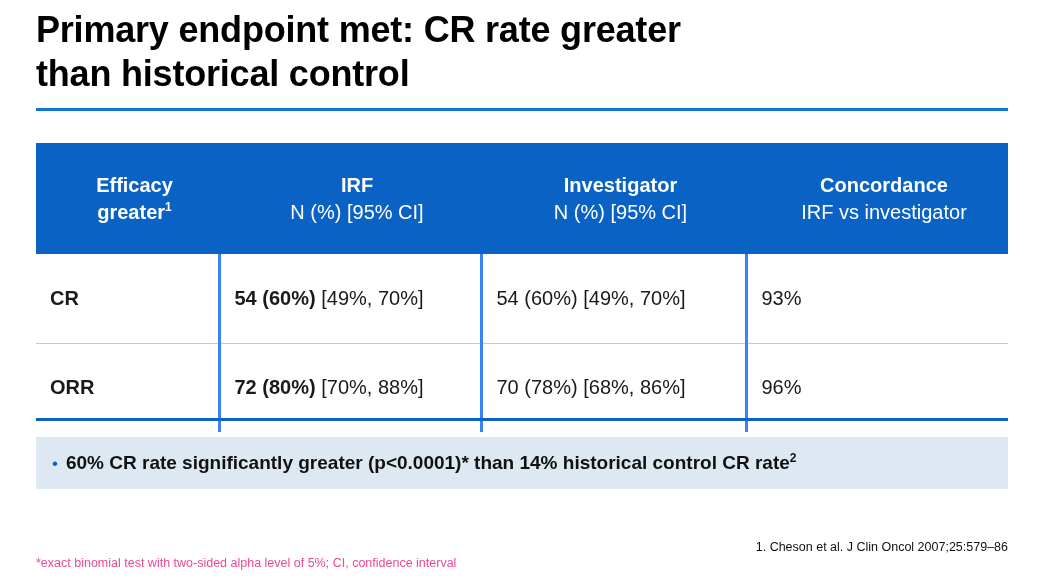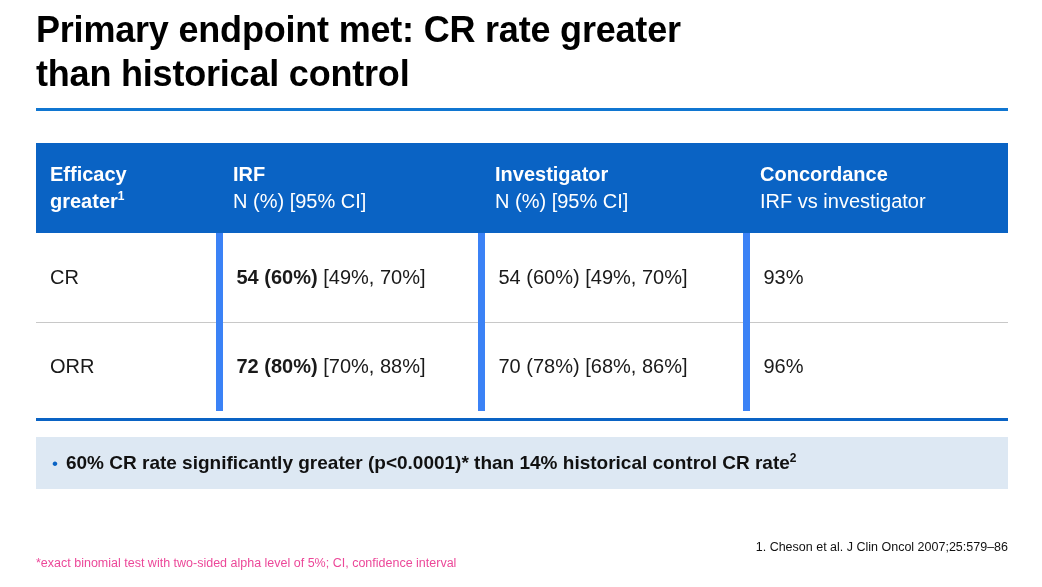--- a/index.html
+++ b/index.html
@@ -49,22 +49,22 @@
     border-collapse: collapse;
     table-layout: fixed;
   }
   .tbl th, .tbl td {
     padding: 0;
     vertical-align: middle;
   }
   .thead-row th {
     background: #0a63c4;
     color: #ffffff;
-    text-align: left;
-    height: 90px;
+    text-align: center;
+    height: 111px;
     padding: 8px 0 8px 14px;
     box-sizing: border-box;
     font-weight: normal;
   }
   .hdr-l1 {
     display: block;
     font-size: 20px;
     font-weight: bold;
     line-height: 1.35;
   }
@@ -80,23 +80,23 @@
   }
   .body-row td {
     height: 89px;
     font-size: 20px;
     color: #1a1a1a;
     padding: 4px 0 4px 14px;
     box-sizing: border-box;
     background: #ffffff;
   }
   .body-row.row-top td { border-bottom: 1px solid #c8c8c8; }
-  .cell-label { font-weight: normal; font-size: 21px; }
+  .cell-label { font-weight: bold; font-size: 21px; }
   .cell-strong { font-weight: bold; }
-  .col-sep { border-left: 7px solid #3b82f6; }
+  .col-sep { border-left: 3px solid #3b82f6; }
   .tbl-bottom-rule {
     position: absolute;
     left: 36px;
     top: 418px;
     width: 972px;
     height: 3px;
     background: #0a63c4;
   }
 
   

